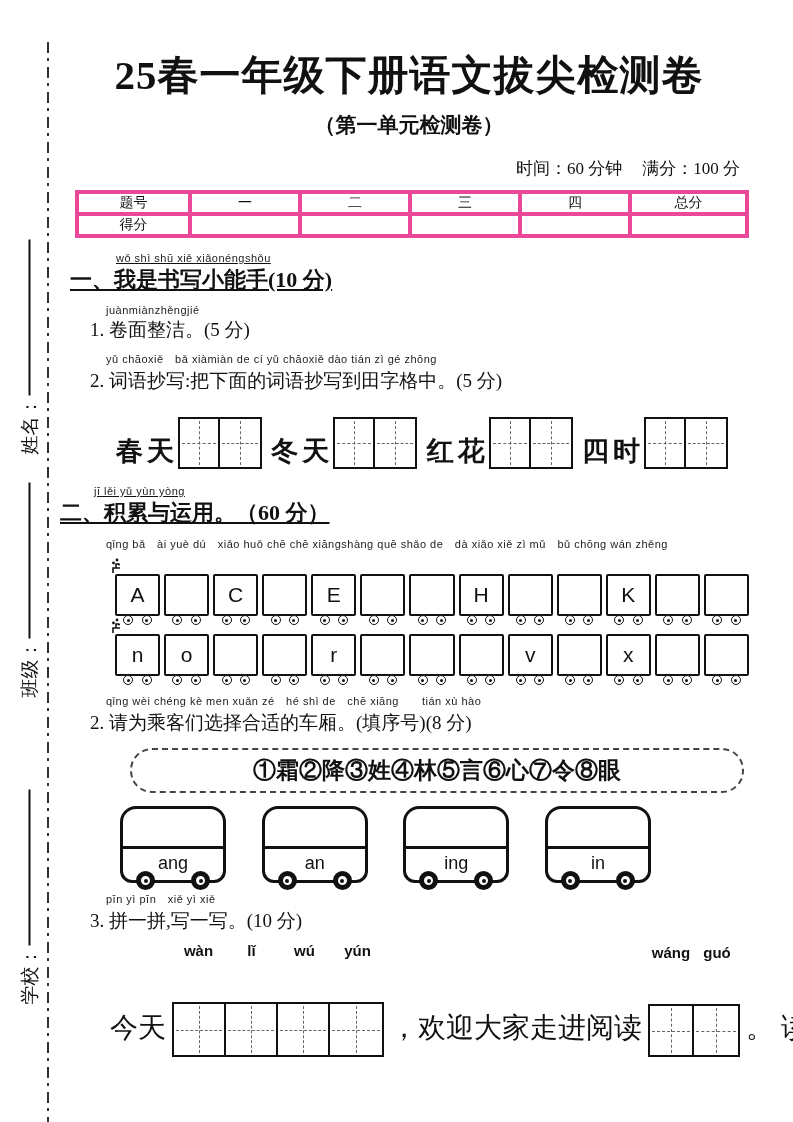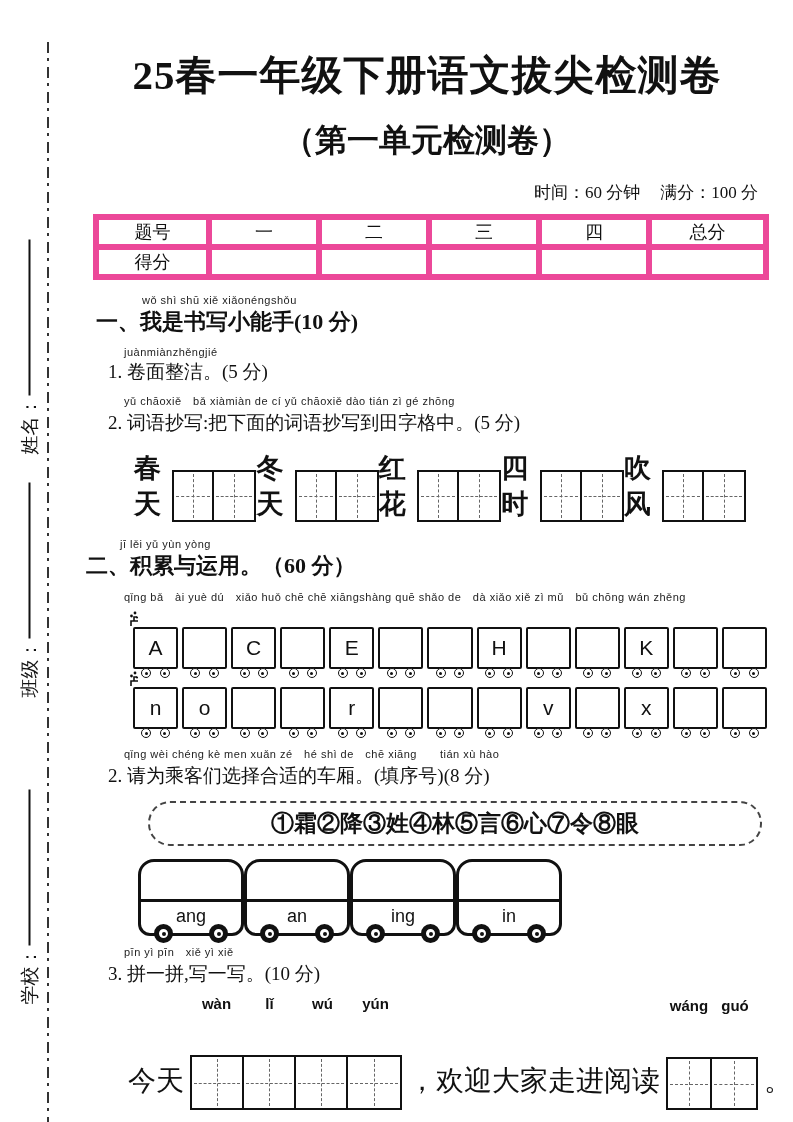--- a/index.html
+++ b/index.html
@@ -8,71 +8,71 @@
   .page { position:relative; width:793px; height:1122px; }
 
   
   .seal-line { position:absolute; left:47px; top:42px; bottom:0; width:2px;
     background:repeating-linear-gradient(to bottom,#333 0 11px,transparent 11px 16px,#333 16px 19px,transparent 19px 25px); }
   .seal-item { position:absolute; left:-78px; width:215px; height:24px; display:flex; align-items:center;
     transform:rotate(-90deg); font-size:19px; white-space:nowrap; }
   .seal-blank { flex:1; border-top:2px solid #111; margin-left:2px; }
 
   
-  .content { position:absolute; left:76px; top:0; width:702px; }
+  .content { position:absolute; left:58px; top:0; width:702px; }
   .title { margin-top:48px; text-align:center; font-size:41px; font-weight:900; letter-spacing:1px; }
-  .subtitle { margin-top:16px; text-align:center; font-size:32px; font-weight:900; }
+  .subtitle { margin-top:8px; text-align:center; font-size:21px; font-weight:900; }
   .meta { margin-top:18px; padding-right:20px; text-align:right; font-size:17px; }
   .meta span + span { margin-left:20px; }
 
   table.score { margin:10px 0 0 17px; border-collapse:collapse; }
-  table.score td { border:6px solid #ec4899; height:16px; text-align:center; font-size:18px; width:110px; }
+  table.score td { border:4px solid #ec4899; height:16px; text-align:center; font-size:14px; width:110px; }
   table.score td:first-child { width:113px; }
   table.score td:last-child { width:117px; }
 
   .pinyin { font-family:"Liberation Sans", sans-serif; font-size:11px; color:#222; letter-spacing:.5px; white-space:nowrap; }
   .sec-head { font-size:22px; font-weight:bold; margin-top:1px; }
   .q-text { font-size:19px; margin-top:1px; }
 
-  .sec1 { margin-top:14px; margin-left:20px; }
+  .sec1 { margin-top:14px; margin-left:12px;text-decoration:underline; }
   .sec1 .pinyin { margin-left:46px; }
   .q { margin-top:9px; margin-left:32px; }
   .q .pinyin { margin-left:16px; }
 
   
   .words-row { margin:14px 0 0 58px; width:612px; display:flex; justify-content:space-between; }
   .wgroup { display:flex; flex-direction:row; align-items:flex-end; }
   .word { font-size:27px; font-weight:bold; letter-spacing:4px; }
   .tzg { display:flex; border:2px solid #111; margin-top:9px; background:#fff; }
   .tc { display:block; width:40px; height:48px; position:relative; border-right:2px solid #111; }
   .tc:last-child { border-right:none; }
   .tc::before { content:""; position:absolute; left:50%; top:2px; bottom:2px; border-left:1px dashed #666; }
   .tc::after  { content:""; position:absolute; top:50%; left:2px; right:2px; border-top:1px dashed #666; }
 
-  .sec2 { margin-top:16px; margin-left:10px; }
+  .sec2 { margin-top:16px; margin-left:2px;text-decoration:underline; }
   .sec2 .pinyin { margin-left:34px; }
 
   
   .train { position:relative; margin:22px 0 0 57px; width:634px; display:flex; gap:4px; }
   .train + .train { margin-top:9px; }
   .car { flex:1; }
   .car-box { height:42px; border:2px solid #111; border-radius:2px; display:flex; align-items:center; justify-content:center;
     font-family:"Liberation Sans", sans-serif; font-size:21px; }
   .wh { display:flex; justify-content:space-evenly; margin-top:-1px; }
   .wh i { width:10px; height:10px; border:1.6px solid #111; border-radius:50%; position:relative; background:#fff; }
   .wh i::after { content:""; position:absolute; left:50%; top:50%; width:3px; height:3px; margin:-1.5px 0 0 -1.5px;
     border-radius:50%; background:#111; }
   .engine { position:absolute; top:-16px; left:-5px; }
 
   
   .option-box { margin:12px 0 0 72px; width:614px; height:45px; border:2px dashed #444; border-radius:22px;
     display:flex; align-items:center; justify-content:center; font-size:23px; font-weight:bold; }
 
   
-  .bus-row { margin:13px 0 0 62px; width:531px; display:flex; justify-content:flex-start; }
+  .bus-row { margin:13px 0 0 62px; width:531px; display:flex; justify-content:space-between; }
   .bus { position:relative; width:106px; height:77px; border:3px solid #111; border-radius:16px 16px 12px 12px; }
   .bus-top { position:absolute; top:0; left:0; right:0; height:40px; border-bottom:3px solid #111; display:block; }
   .bus-label { position:absolute; top:44px; left:0; width:100%; text-align:center;
     font-family:"Liberation Sans", sans-serif; font-size:18px; }
   .bwheel { position:absolute; bottom:-10px; width:19px; height:19px; border:5px solid #111; border-radius:50%; background:#fff; }
   .bwheel::after { content:""; position:absolute; left:50%; top:50%; width:4px; height:4px; margin:-2px 0 0 -2px;
     border-radius:50%; background:#111; }
   .bwheel.l { left:13px; } .bwheel.r { right:13px; }
 
   
@@ -167,27 +167,20 @@
             <i class="tc"></i>
           </div>
       </div>
       <div class="wgroup">
         <div class="word">四时</div>
         <div class="tzg">
             <i class="tc"></i>
             <i class="tc"></i>
           </div>
       </div>
-      <div class="wgroup">
-        <div class="word">吹风</div>
-        <div class="tzg">
-            <i class="tc"></i>
-            <i class="tc"></i>
-          </div>
-      </div>
     </div>
 
     <div class="sec2">
       <div class="pinyin">jī lěi yǔ yùn yòng</div>
       <div class="sec-head">二、积累与运用。（60 分）</div>
     </div>
     <div class="q">
       <div class="pinyin">qǐng bǎ　ài yuè dú　xiǎo huǒ chē chē xiāngshàng quē shǎo de　dà xiǎo xiě zì mǔ　bǔ chōng wán zhěng</div>
     </div>
 

